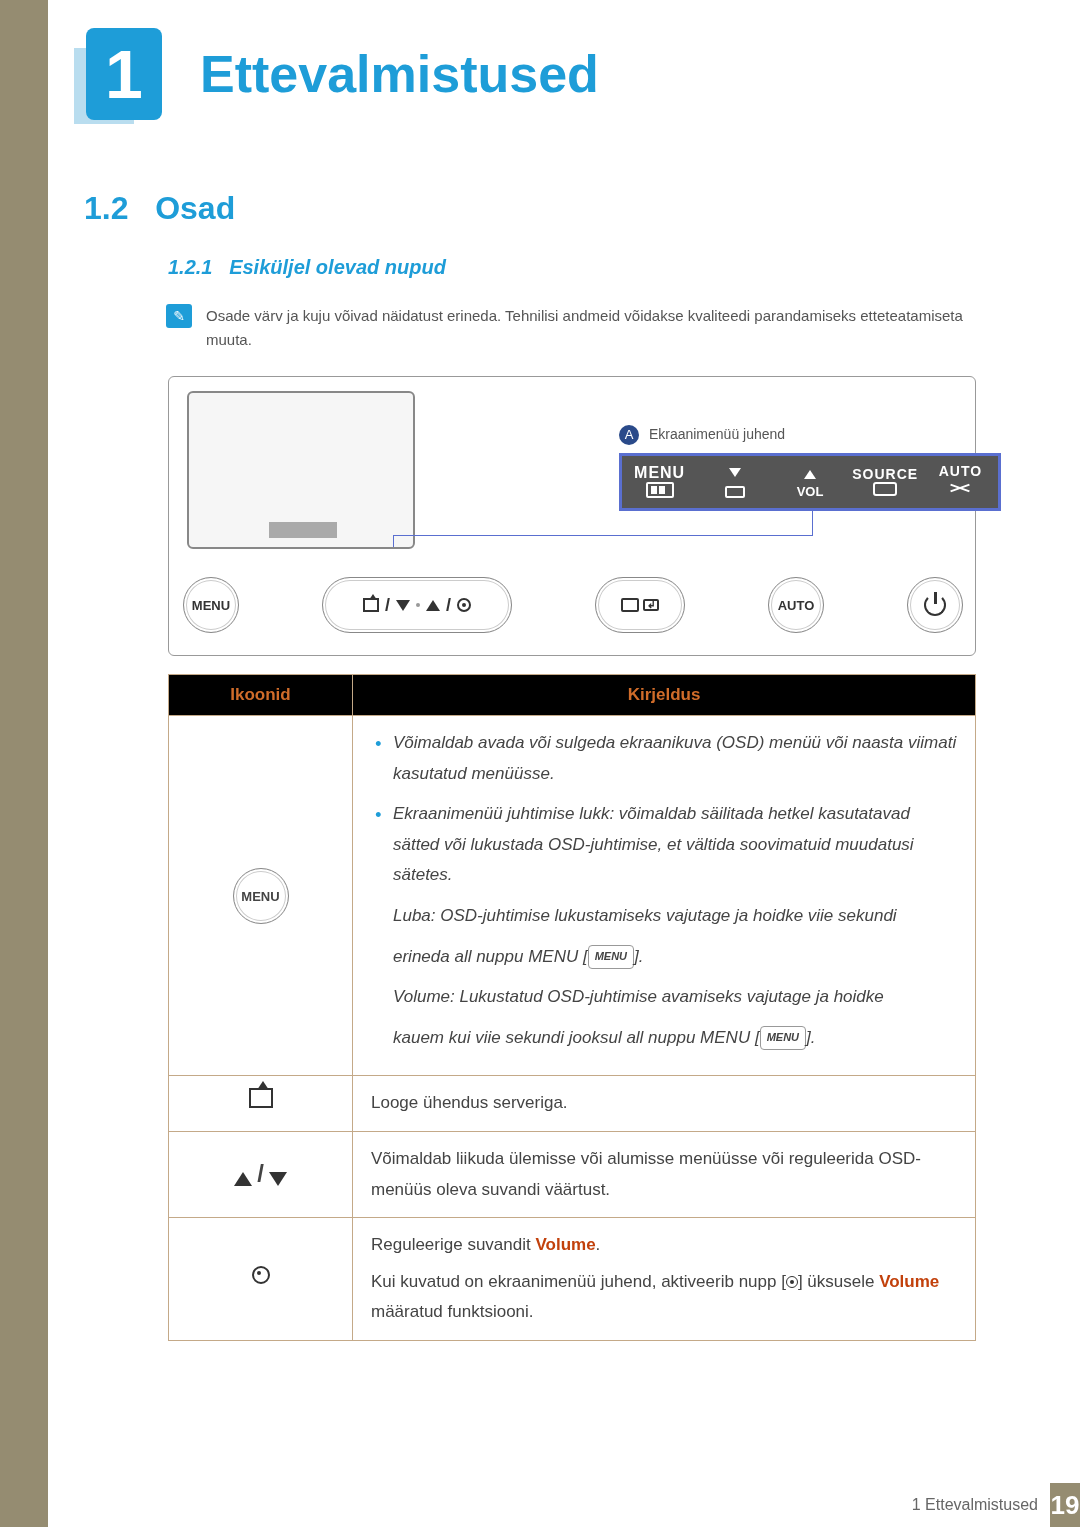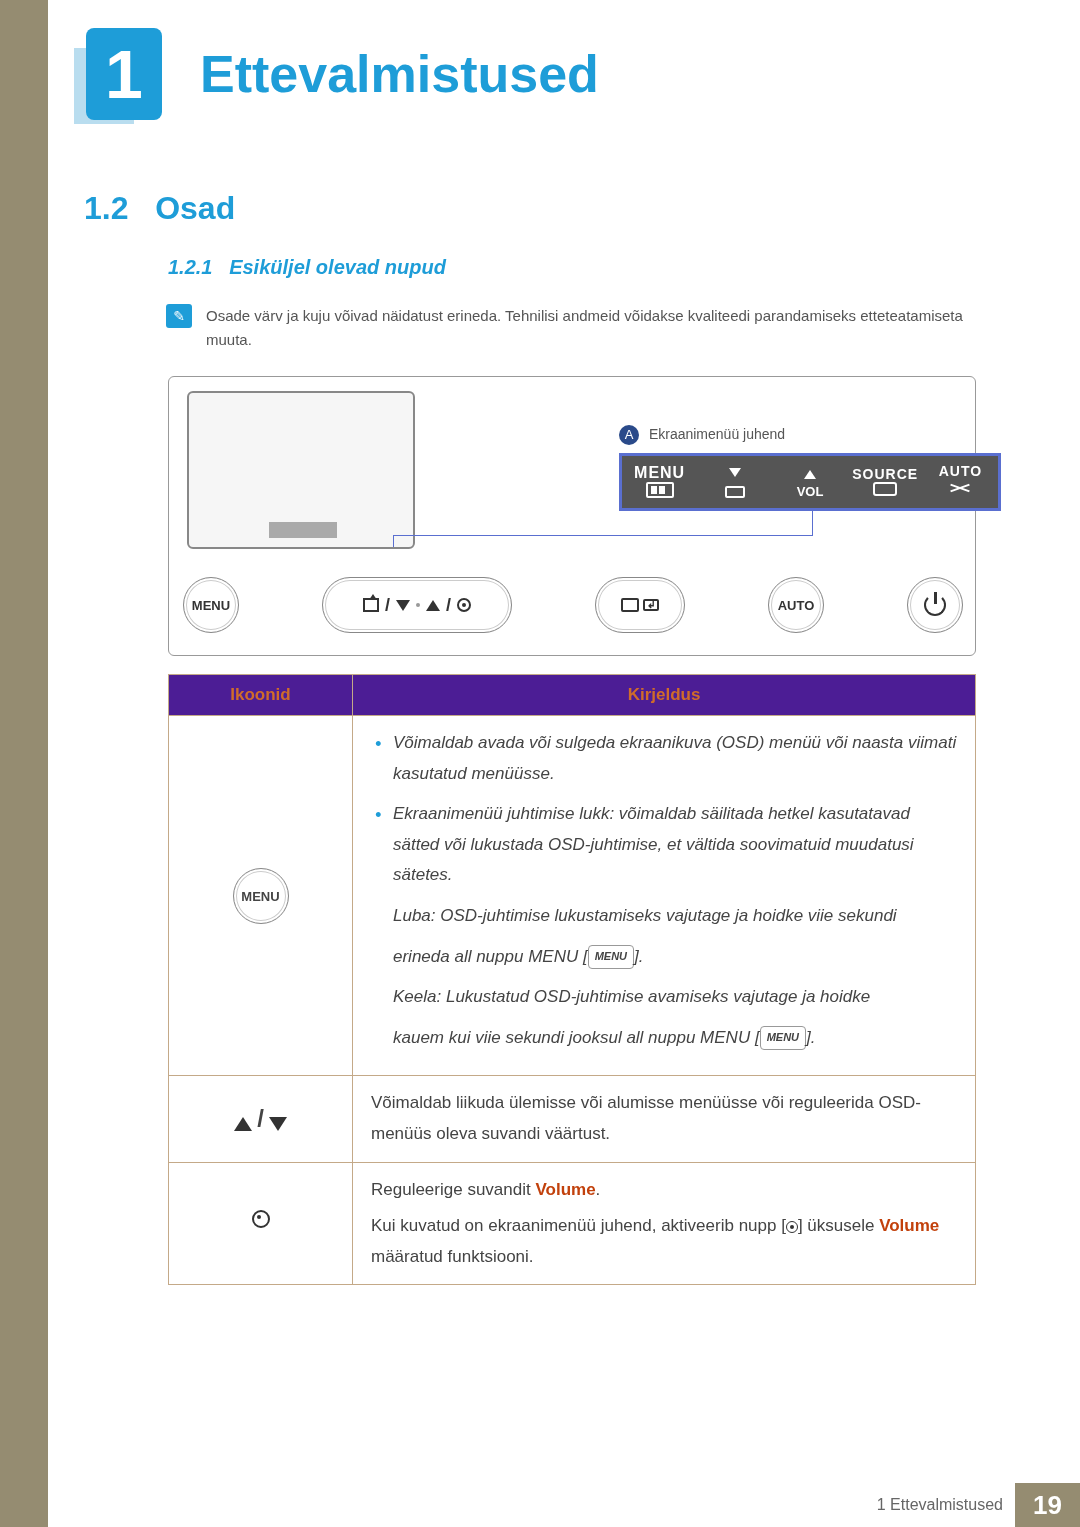--- a/index.html
+++ b/index.html
@@ -181,21 +181,21 @@
 
   .info-table {
     position: absolute;
     top: 674px; left: 168px;
     width: 808px;
     border-collapse: collapse;
     font-size: 17px;
     color: #444;
   }
   .info-table th {
-    background: #4c1d95;
+    background: #000000;
     color: #d06c2a;
     font-weight: bold;
     padding: 10px 14px;
     border: 1px solid #c4a988;
     text-align: center;
   }
   .info-table td {
     border: 1px solid #c4a988;
     padding: 12px 18px;
     vertical-align: middle;
@@ -229,21 +229,21 @@
   .orange { color: #c2410c; font-weight: bold; }
   .upload-big { display:inline-block; width:24px; height:20px; border:2.5px solid #333; position:relative; }
   .upload-big::after { content:''; position:absolute; left:6px; top:-9px; width:0; height:0; border-left:6px solid transparent; border-right:6px solid transparent; border-bottom:9px solid #333; }
   .footer {
     position: absolute;
     bottom: 0; left: 0; width: 1080px; height: 44px;
     display: flex; justify-content: flex-end; align-items: center;
   }
   .footer-text { font-size: 16px; color: #666; padding-right: 12px; }
   .footer-page {
-    width: 65px; height: 44px; background: #958c71;
+    width: 30px; height: 44px; background: #958c71;
     color: #fff; font-size: 26px; font-weight: bold;
     text-align: center; line-height: 44px;
   }
 </style>
 </head>
 <body>
 
 <div class="side-strip"></div>
 
 <div class="chapter-tab">1</div>
@@ -334,26 +334,32 @@
     <td>
       <ul>
         <li>Võimaldab avada või sulgeda ekraanikuva (OSD) menüü või naasta viimati kasutatud menüüsse.</li>
         <li>
           <span>Ekraanimenüü juhtimise lukk: võimaldab säilitada hetkel kasutatavad sätted või lukustada OSD-juhtimise, et vältida soovimatuid muudatusi sätetes.</span>
           <div style="height:10px"></div>
           <span>Luba: OSD-juhtimise lukustamiseks vajutage ja hoidke viie sekundi</span>
           <div style="height:10px"></div>
           <span>erineda all nuppu MENU [</span><span class="menu-inline">MENU</span><span>].</span>
           <div style="height:10px"></div>
-          <span>Keela: Lukustatud OSD-juhtimise avamiseks vajutage ja hoidke</span>
+          <span>Volume: Lukustatud OSD-juhtimise avamiseks vajutage ja hoidke</span>
           <div style="height:10px"></div>
           <span>kauem kui viie sekundi jooksul all nuppu MENU [</span><span class="menu-inline">MENU</span><span>].</span>
         </li>
       </ul>
     </td>
+  </tr>
+  <tr>
+    <td class="icon-cell">
+      <span class="upload-big"></span>
+    </td>
+    <td>Looge ühendus serveriga.</td>
   </tr>
   <tr>
     <td class="icon-cell icon-big">
       <span class="tri-up"></span>
       <span style="font-size:24px;font-weight:bold;vertical-align:4px;">/</span>
       <span class="tri-down"></span>
     </td>
     <td>Võimaldab liikuda ülemisse või alumisse menüüsse või reguleerida OSD-menüüs oleva suvandi väärtust.</td>
   </tr>
   <tr>

